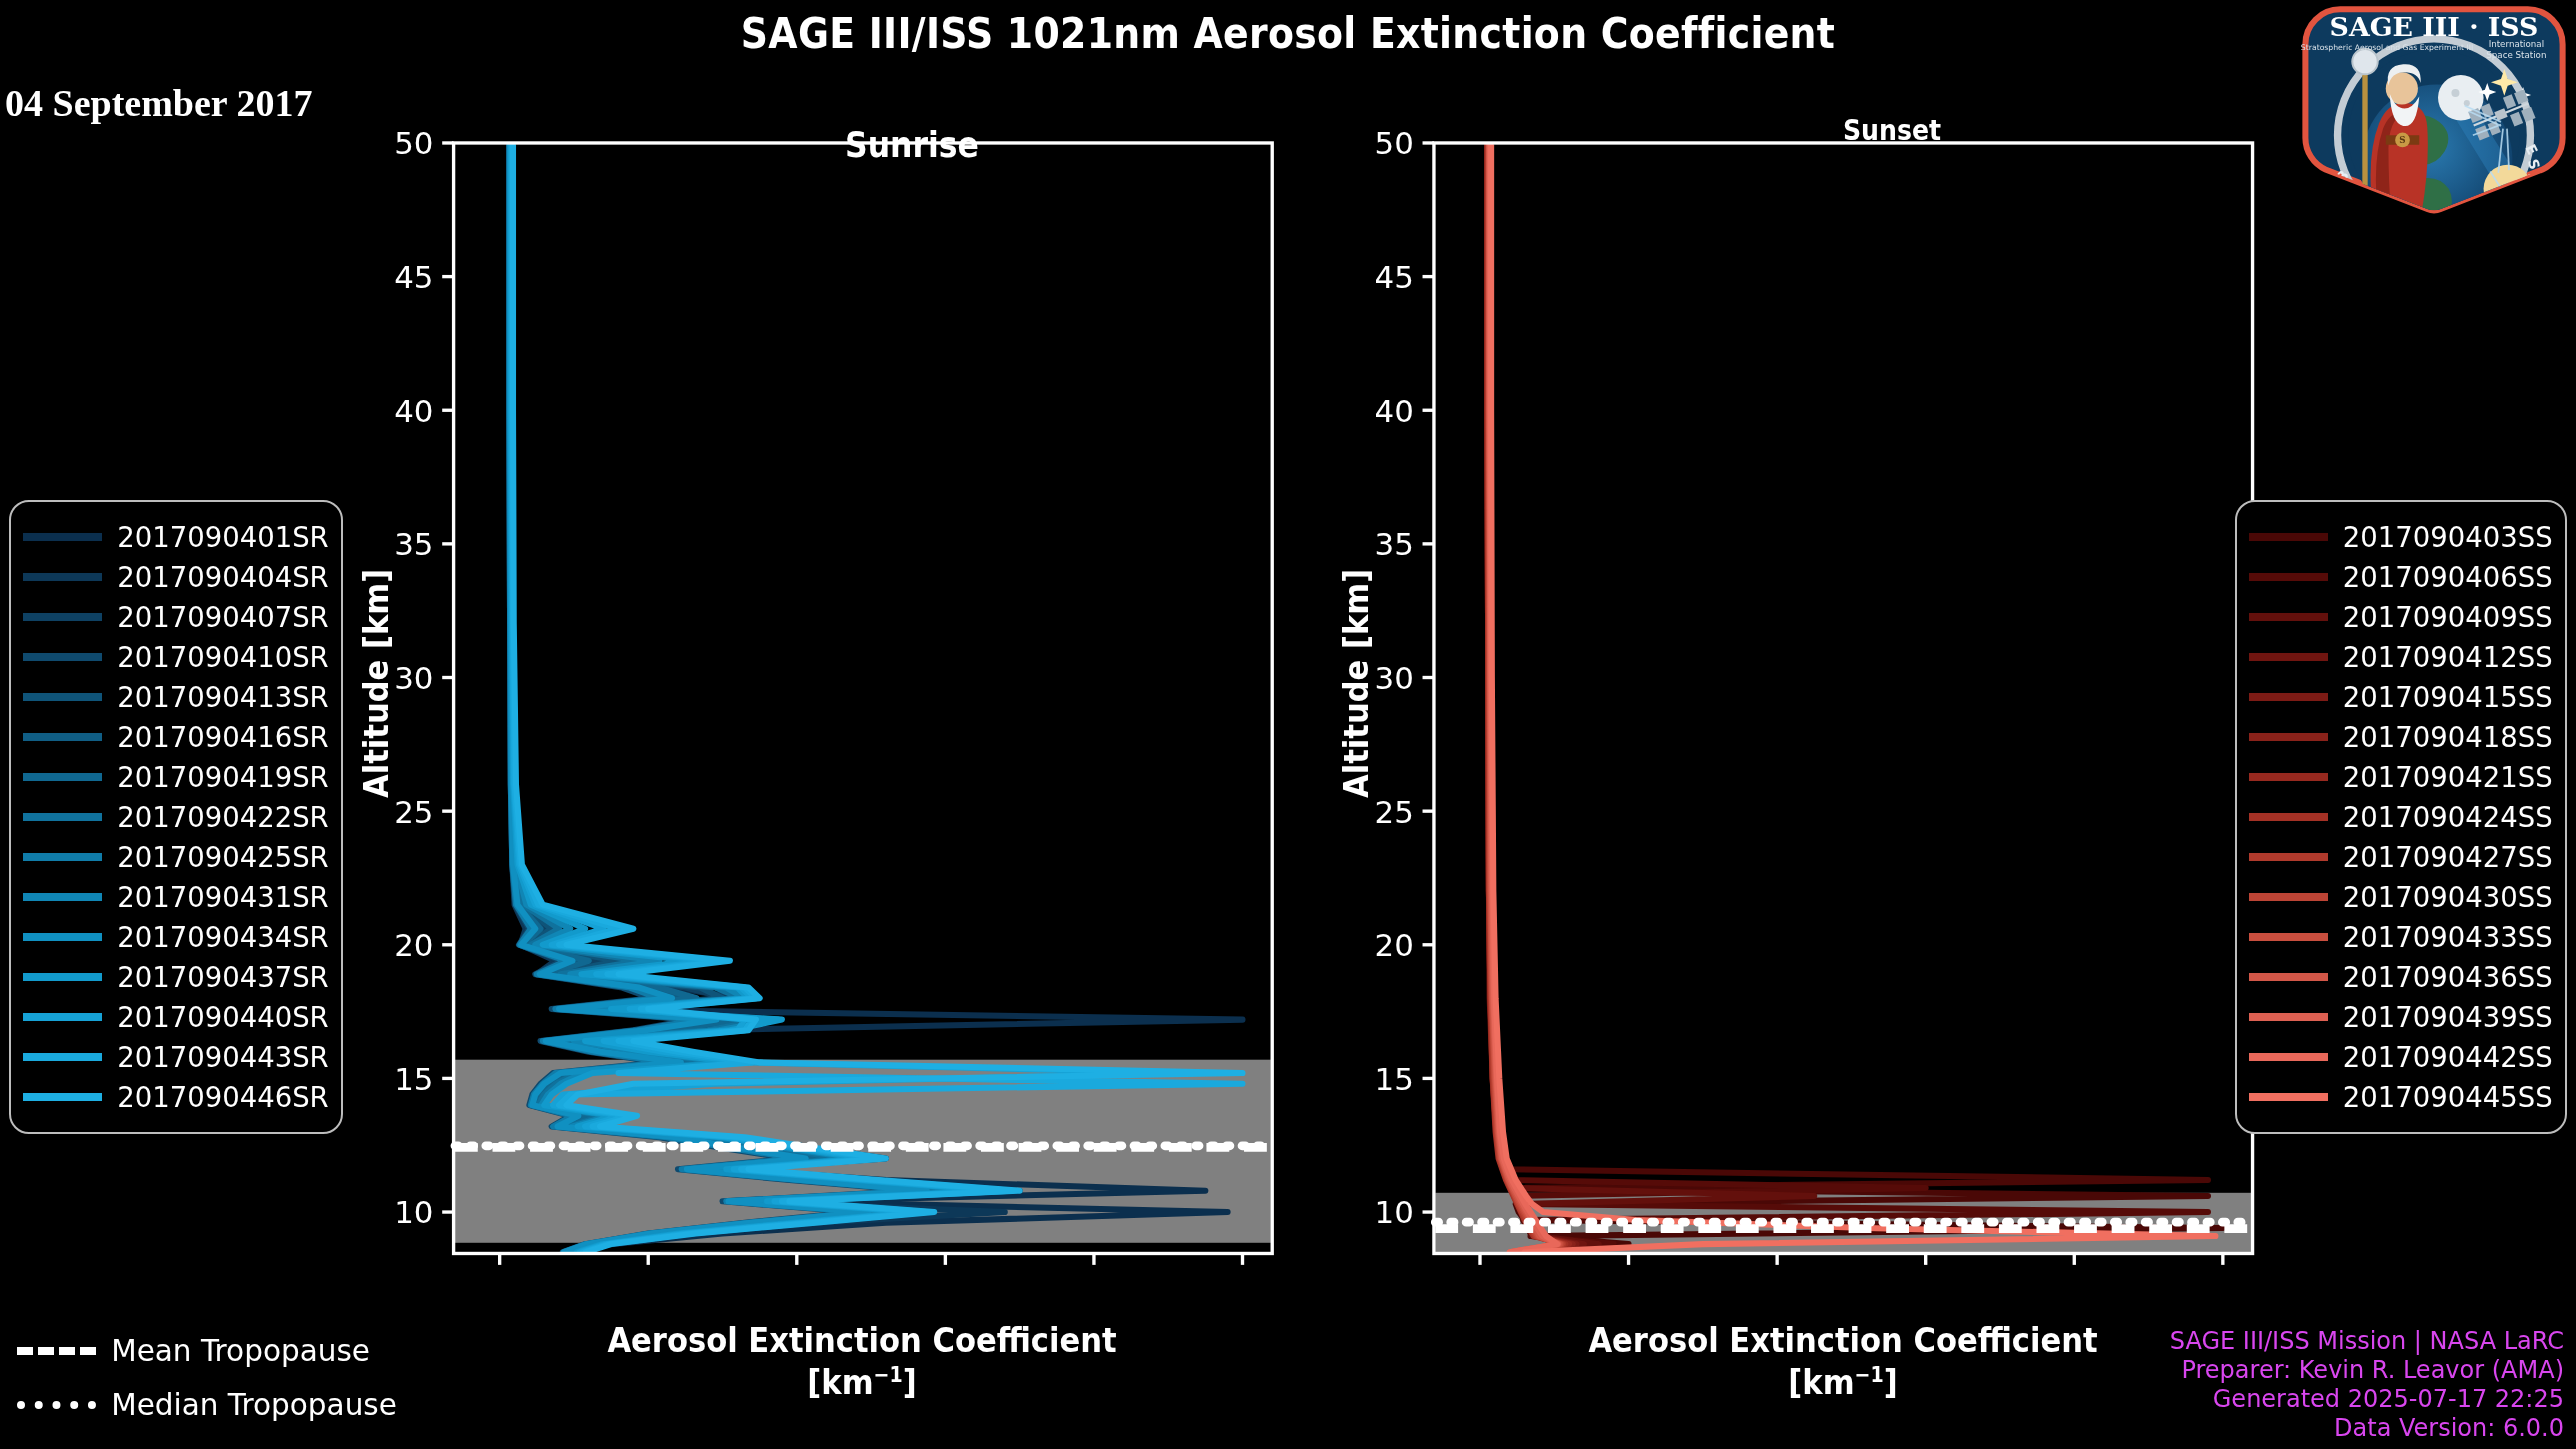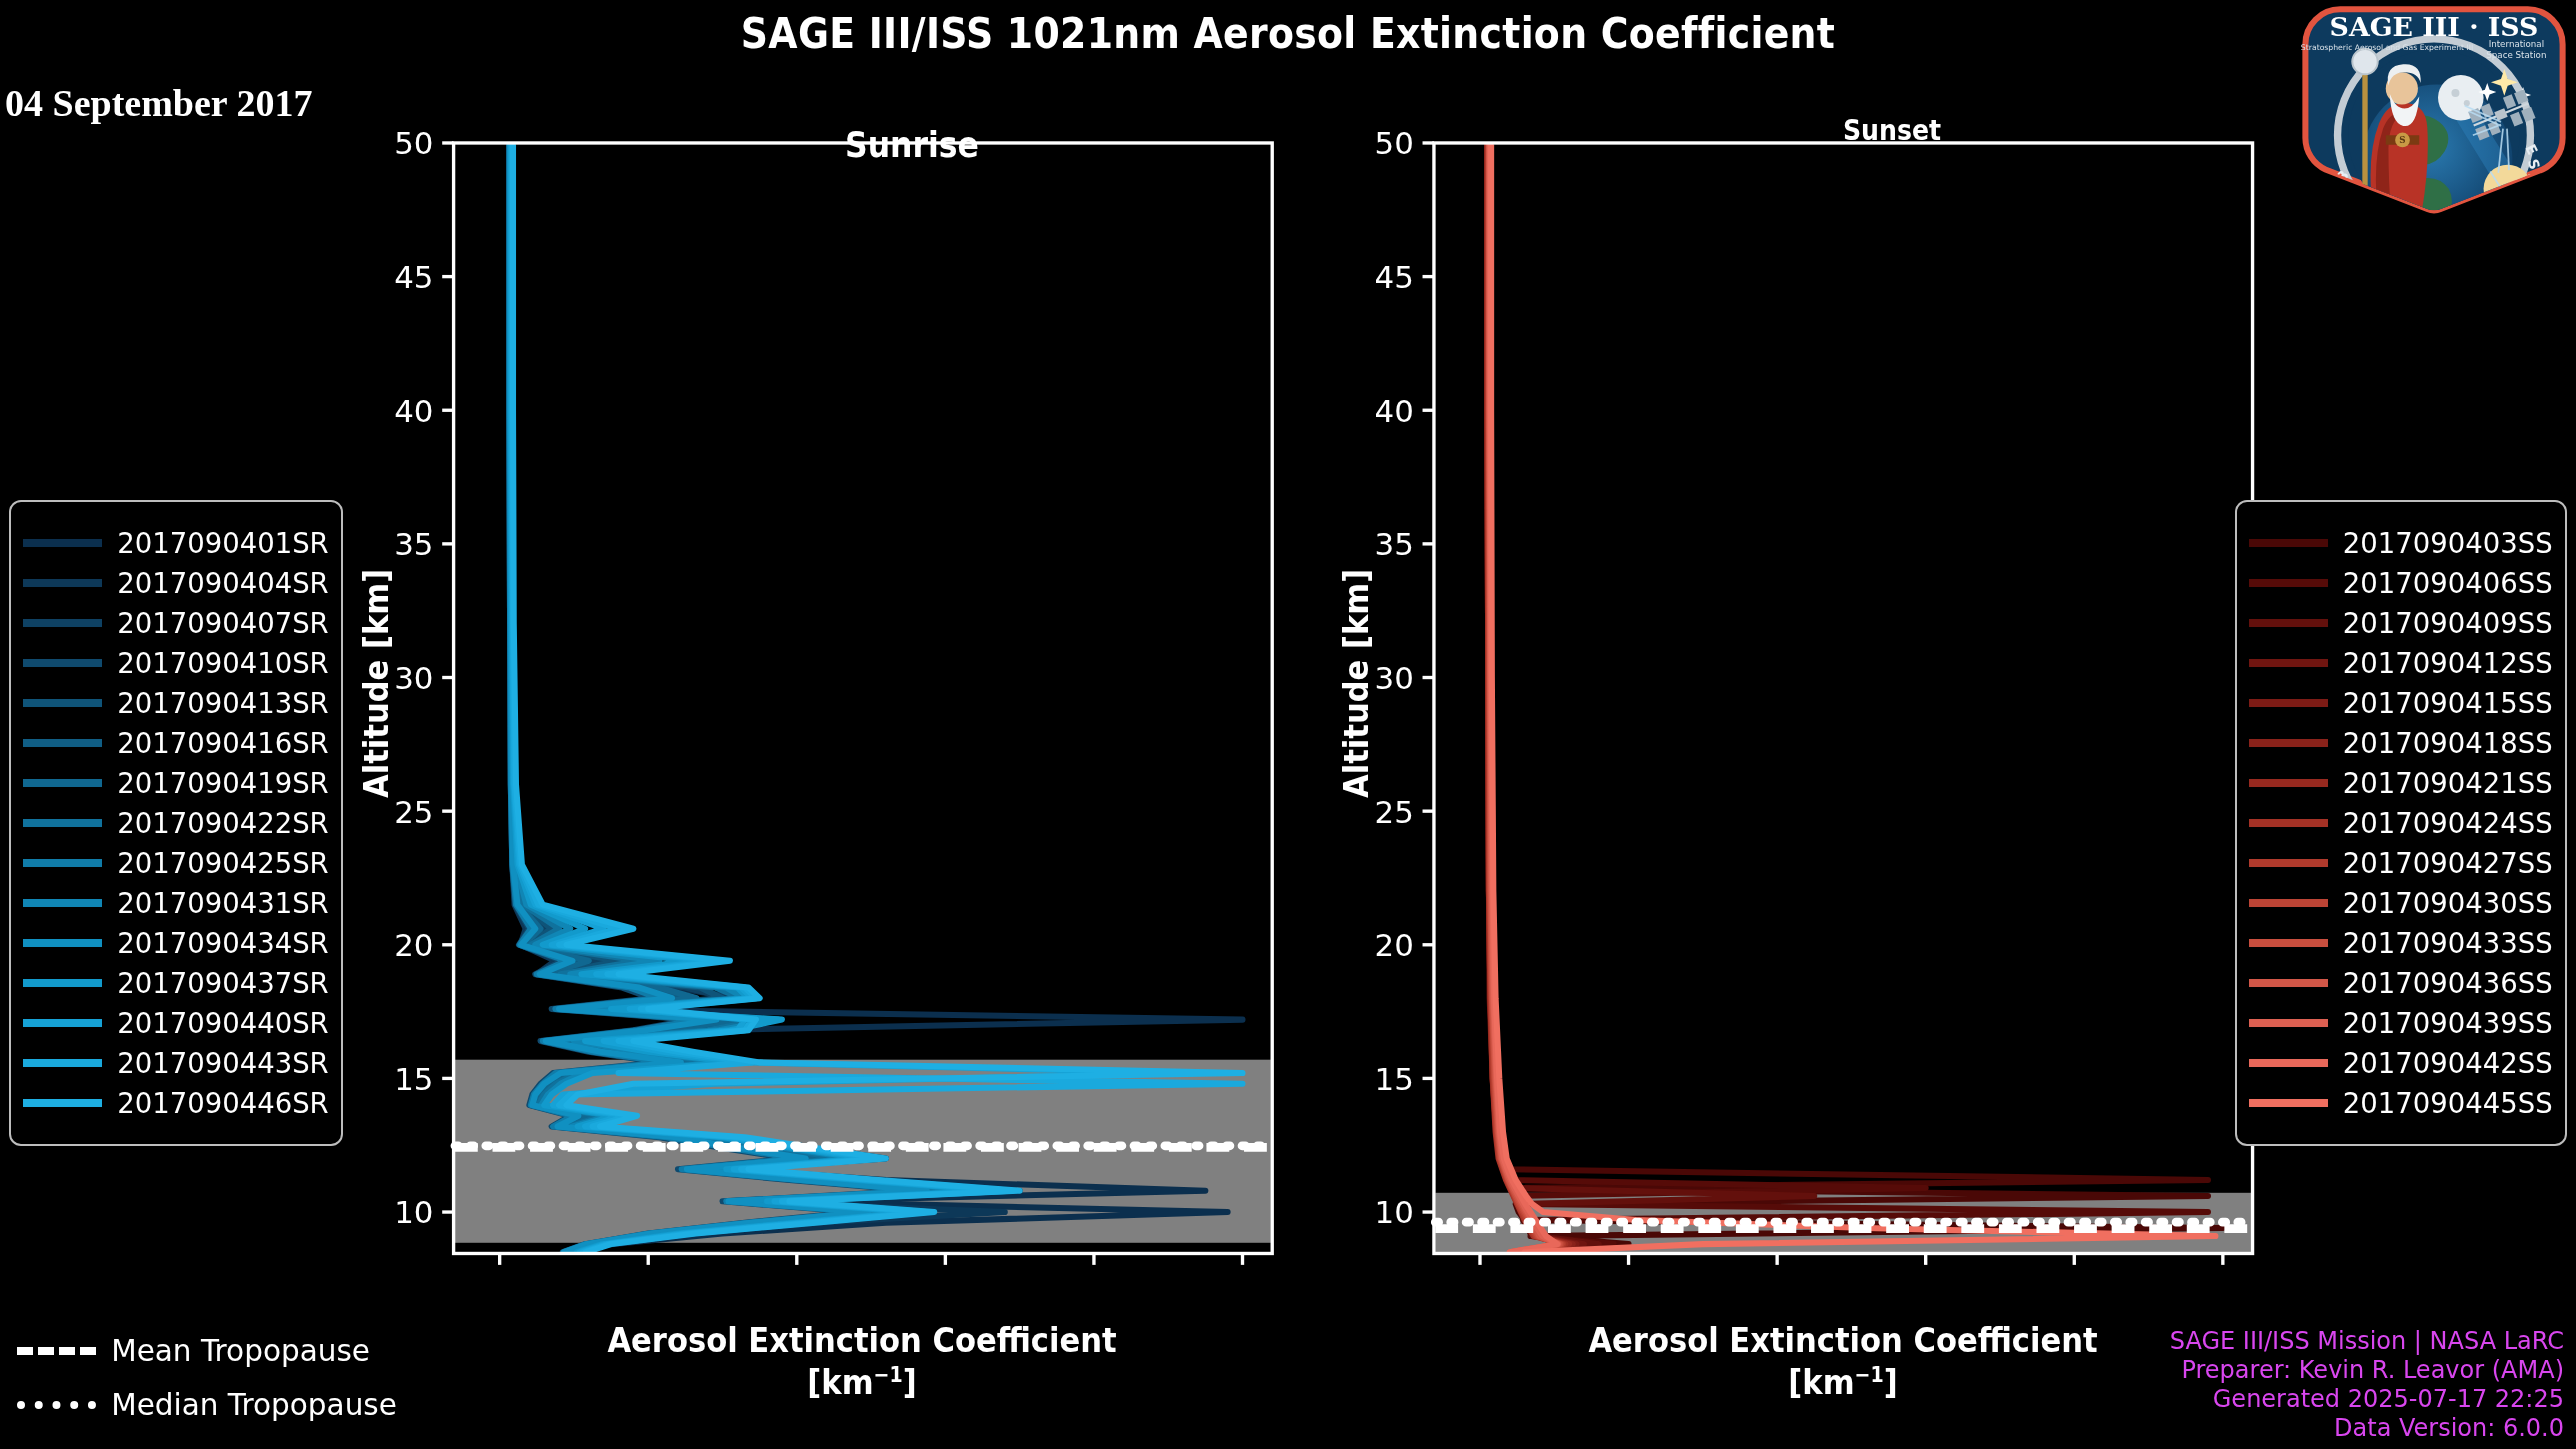--- a/index.html
+++ b/index.html
@@ -11,21 +11,21 @@
   #datesub{left:5px;right:0;top:81px;text-align:left;font-size:38px;font-weight:bold;
            font-family:Liberation Serif, serif;}
   #sunrise-label{left:778px;top:86px;width:268px;text-align:center;font-size:35px;font-weight:bold;
            font-family:"DejaVu Sans Condensed","DejaVu Sans",sans-serif;margin-top:39px;}
   #sunset-label{left:1758px;top:78px;width:268px;text-align:center;font-size:28px;font-weight:bold;
            font-family:"DejaVu Sans Condensed","DejaVu Sans",sans-serif;margin-top:36px;}
   .axlabel{font-size:34px;font-weight:bold;font-family:"DejaVu Sans Condensed","DejaVu Sans",sans-serif;
            text-align:center;}
   .ylabel{font-size:34px;font-weight:bold;font-family:"DejaVu Sans Condensed","DejaVu Sans",sans-serif;
           transform:rotate(-90deg);transform-origin:left top;white-space:nowrap;}
-  .legendbox{border:2px solid #bdbdbd;border-radius:12px;background:#000;padding:21px 12px;}
+  .legendbox{border:2px solid #bdbdbd;border-radius:20px;background:#000;padding:15px 12px;}
   .legrow{display:flex;align-items:center;height:40px;}
   .legswatch{width:79px;height:7.4px;margin-right:14.8px;flex:none;}
   .legtext{font-size:27.5px;font-family:"DejaVu Sans","Liberation Sans",sans-serif;white-space:nowrap;}
   #bl-legend .legrow{height:54px;}
   #bl-legend .legtext{font-size:29.5px;}
   #credits{right:12px;bottom:5.4px;text-align:right;font-size:24px;line-height:1.22;color:#d946ef;
            font-family:"DejaVu Sans","Liberation Sans",sans-serif;}
   sup{font-size:.62em;vertical-align:super;}
 </style>
 </head>

